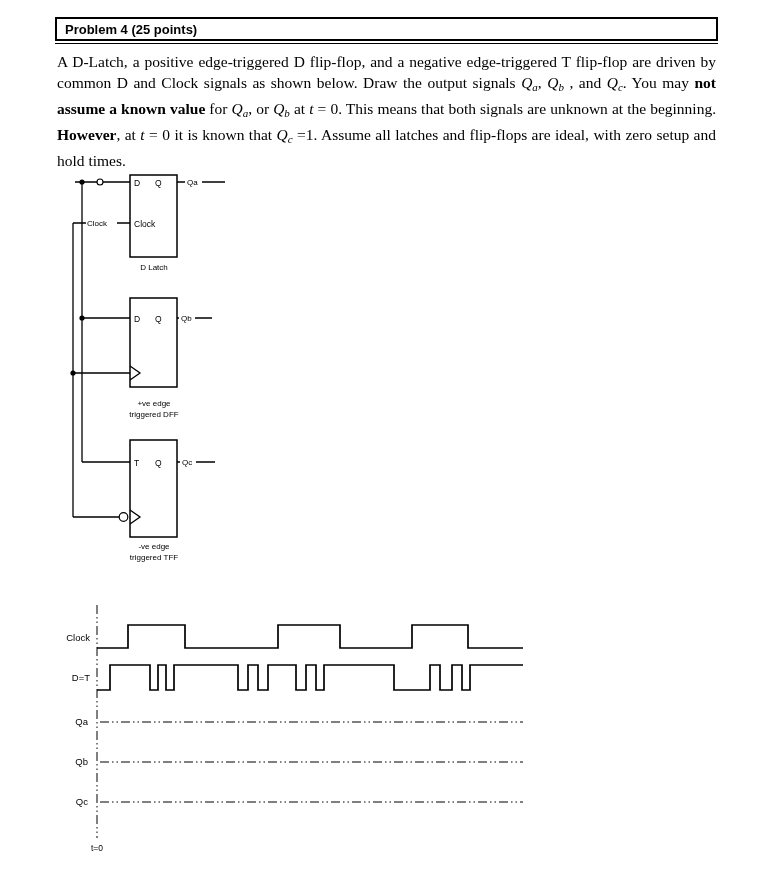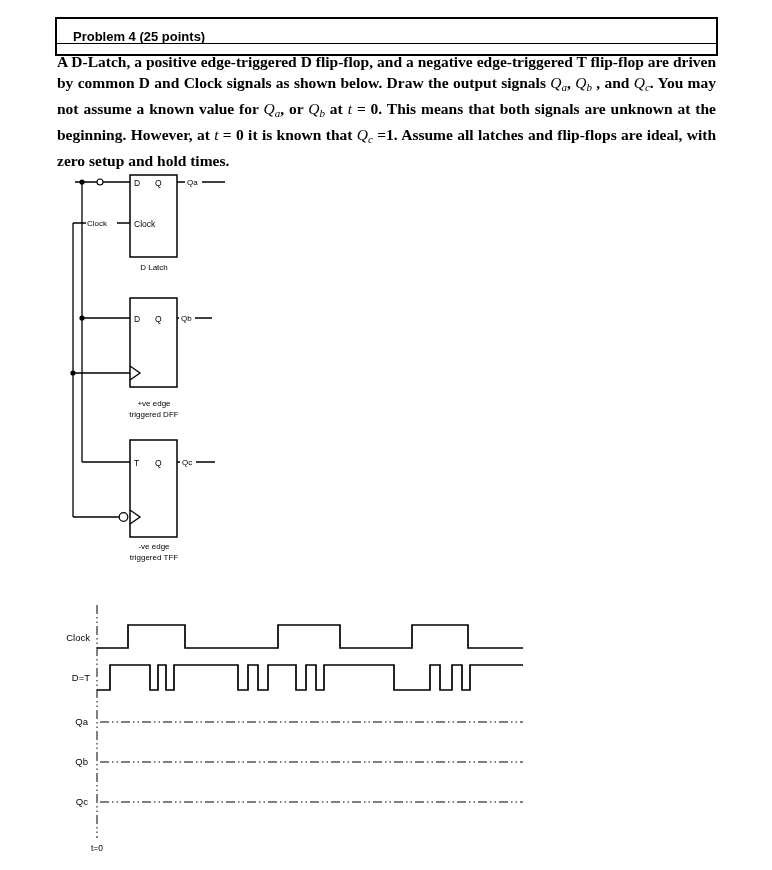--- a/index.html
+++ b/index.html
@@ -1,26 +1,26 @@
 <!DOCTYPE html>
 <html><head>
 <meta charset="utf-8">
 <style>
   html,body{margin:0;padding:0;background:#fff;}
   .page{position:relative;width:772px;height:870px;background:#ffffff;color:#000;
         font-family:"Liberation Serif", serif;overflow:hidden;}
-  .title-box{position:absolute;left:55px;top:17px;width:663px;height:39px;
+  .title-box{position:absolute;left:55px;top:17px;width:663px;height:24px;
              border:2px solid #000;box-sizing:border-box;display:flex;align-items:center;
-             padding-left:16px;font-family:"Liberation Sans", sans-serif;
+             padding-left:8px;font-family:"Liberation Sans", sans-serif;
              font-weight:bold;font-size:13px;}
   .title-rule{position:absolute;left:55px;top:43px;width:663px;height:0;
               border-top:1.5px solid #000;}
   .problem-text{position:absolute;left:57px;top:51px;width:659px;
                 font-size:15.5px;line-height:21px;text-align:justify;}
-  .s-n{font-weight:bold;}
+  .s-n{font-weight:normal;}
   .s-b{font-weight:bold;}
   .s-i{font-style:italic;}
   .s-is{font-style:italic;font-size:11px;vertical-align:-3px;}
   svg{position:absolute;overflow:visible;}
   svg text{font-family:"Liberation Sans", sans-serif;fill:#000;}
   .wire{stroke:#000;stroke-width:1.3;fill:none;}
   .gate-box{fill:#fff;stroke:#000;stroke-width:1.5;}
   .pin-label{font-size:8.5px;}
   .caption{font-size:8px;text-anchor:middle;}
   .wire-label{font-size:8px;}

